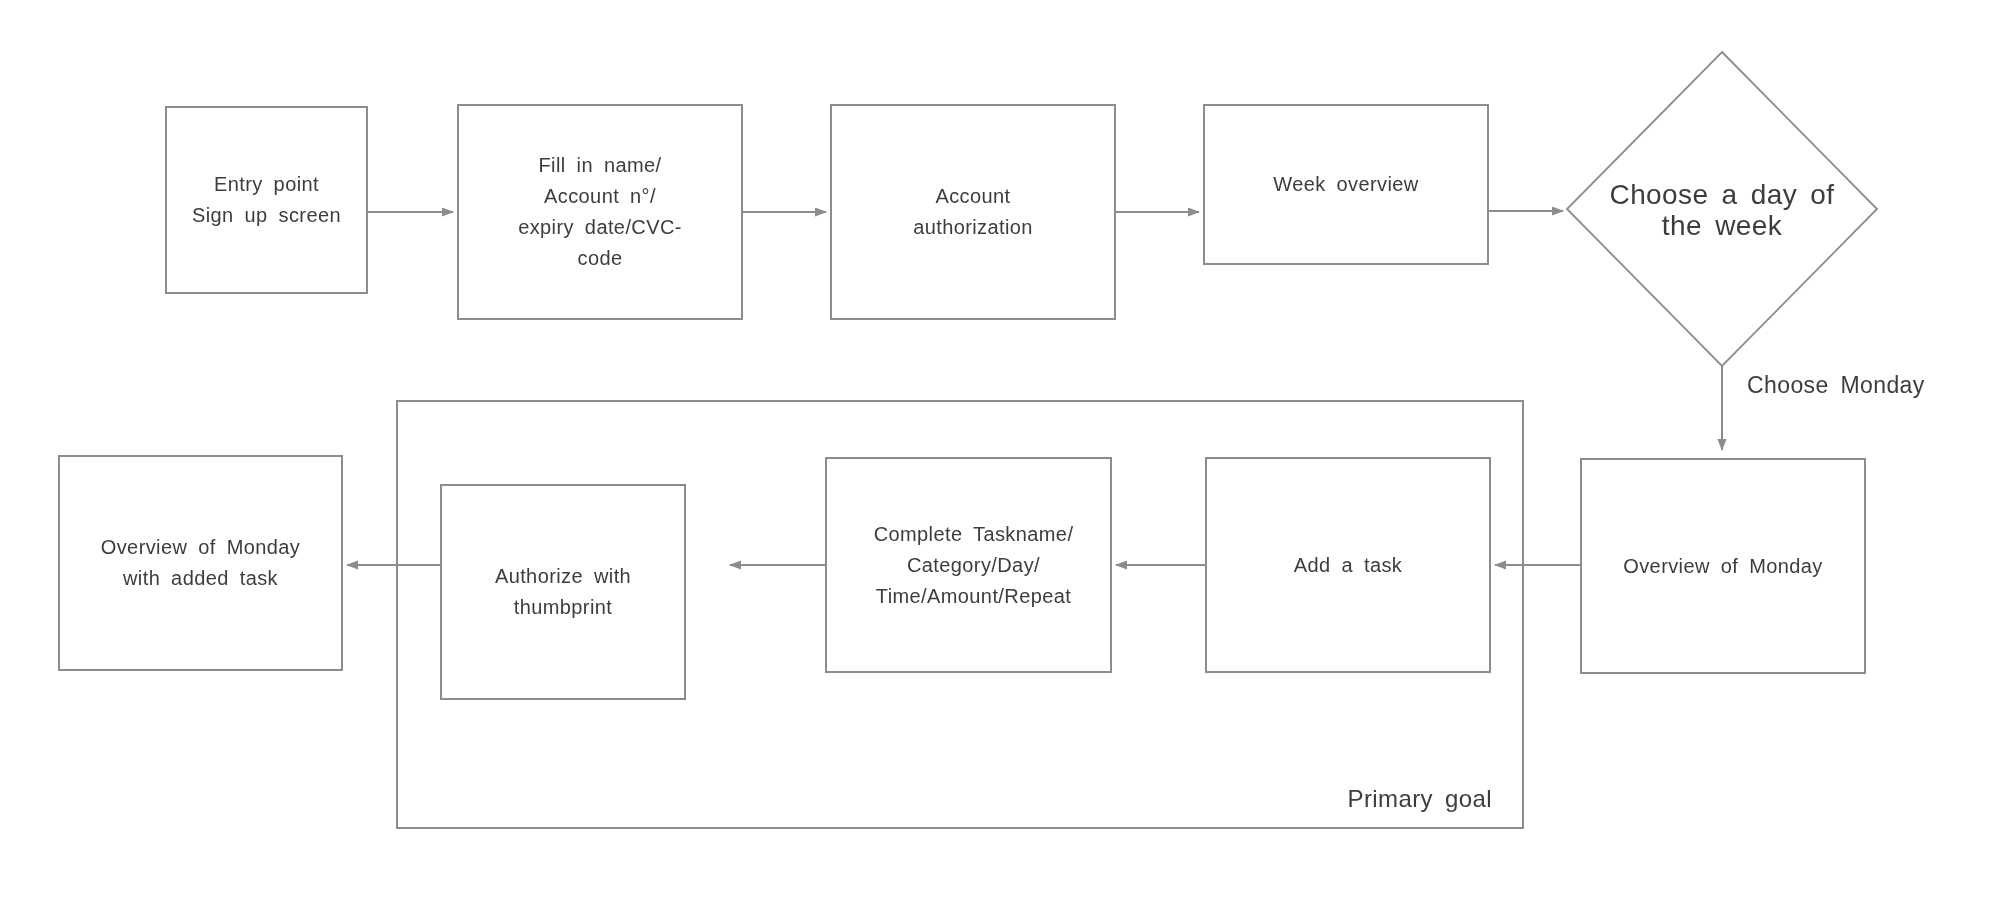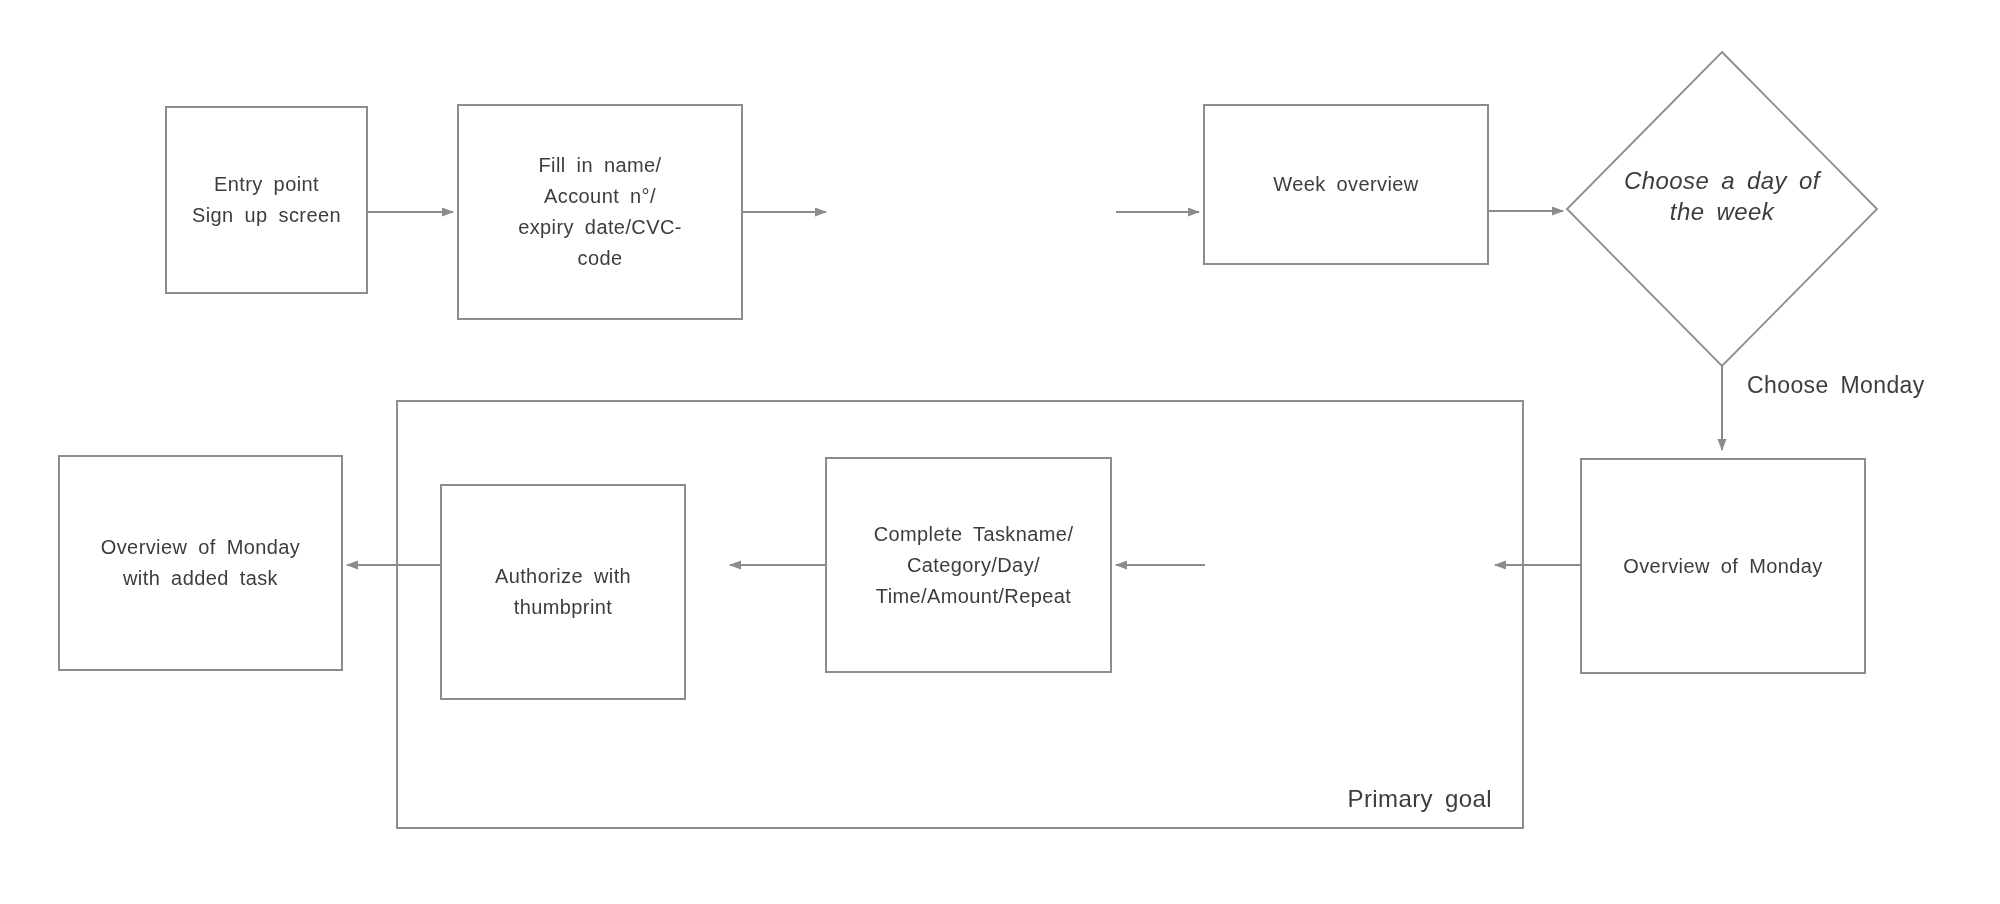--- a/index.html
+++ b/index.html
@@ -41,30 +41,29 @@
     font-size: 20px;
     line-height: 31px;
     letter-spacing: 0.4px;
     word-spacing: 5px;
   }
   .lbl { white-space: pre-line; }
 
   .diamond-node {
     position: absolute;
     display: flex;
-    align-items: flex-start;
+    align-items: center;
     justify-content: center;
     text-align: center;
     z-index: 3;
-    font-size: 24px;
+    font-size: 28px;
     line-height: 31px;
     letter-spacing: 0.4px;
     word-spacing: 5px;
     background: transparent;
-    font-style: italic;
   }
 
   .group {
     position: absolute;
     box-sizing: border-box;
     border: 2px solid var(--line-color);
     background: transparent;
     z-index: 1;
   }
   .group-label {
@@ -134,36 +133,43 @@
 Sign up screen</span>
   </div>
 
   <div class="node" id="n-fill">
     <span class="lbl">Fill in name/
 Account n°/
 expiry date/CVC-
 code</span>
   </div>
 
+  <div class="node" id="n-auth">
+    <span class="lbl">Account
+authorization</span>
+  </div>
 
   <div class="node" id="n-week">
     <span class="lbl">Week overview</span>
   </div>
 
   <div class="diamond-node" id="n-choose-day">
     <span class="lbl">Choose a day of
 the week</span>
   </div>
 
   <div class="edge-label" id="lbl-choose-monday">Choose Monday</div>
 
   <div class="node" id="n-overview-monday">
     <span class="lbl">Overview of Monday</span>
   </div>
 
+  <div class="node" id="n-add-task">
+    <span class="lbl">Add a task</span>
+  </div>
 
   <div class="node" id="n-complete">
     <span class="lbl">Complete Taskname/
 Category/Day/
 Time/Amount/Repeat</span>
   </div>
 
   <div class="node" id="n-authorize">
     <span class="lbl">Authorize with
 thumbprint</span>

